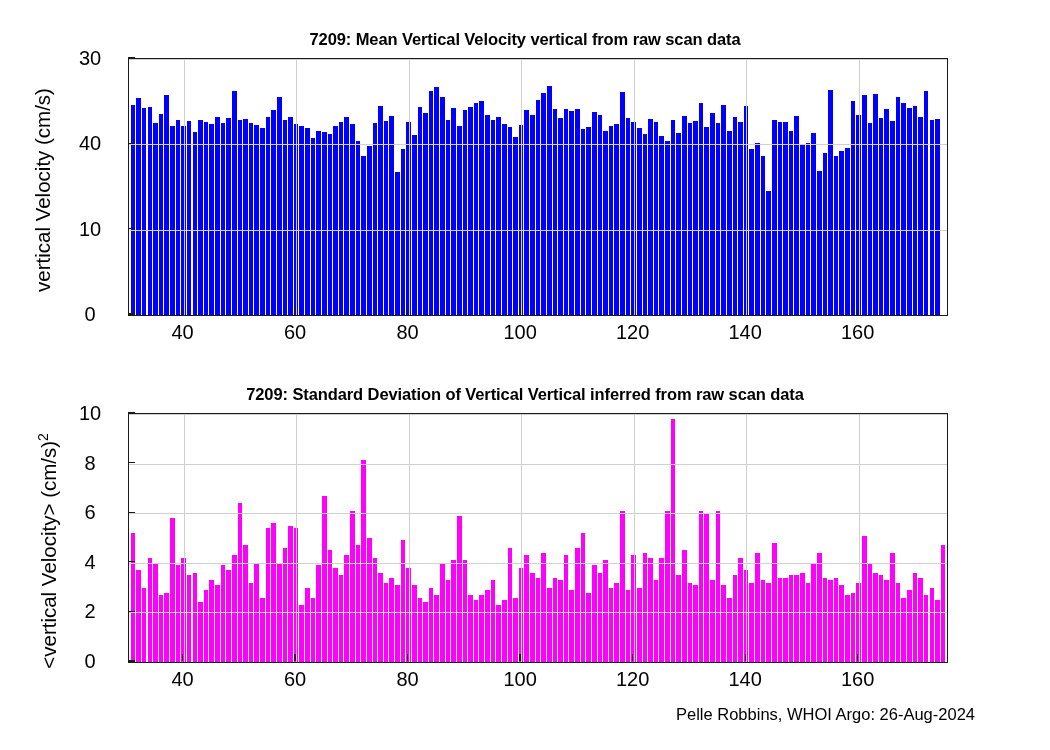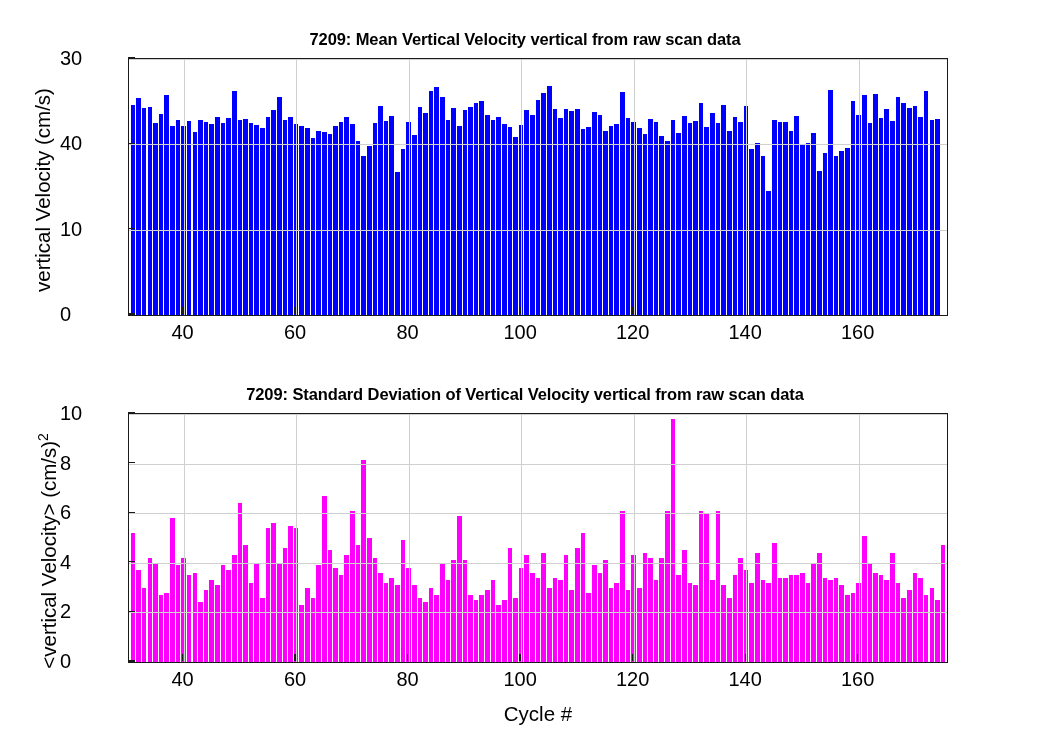--- a/index.html
+++ b/index.html
@@ -63,21 +63,21 @@
     text-align: center;
     font-weight: bold;
     font-size: 16.5px;
     letter-spacing: -0.1px;
     white-space: nowrap;
   }
 
   .ytick-label {
     position: absolute;
     right: 8px;
-    text-align: left;
+    text-align: center;
     font-size: 20px;
     transform: translateY(-50%);
     white-space: nowrap;
   }
   .xtick-label {
     position: absolute;
     top: 0;
     text-align: center;
     font-size: 20px;
     transform: translateX(-50%);
@@ -312,21 +312,21 @@
         <div class="xtick-label" style="left: 632.64px; top: 321px;">120</div>
         <div class="tick-mark-x" style="left: 744.507px; top: 307px;"></div>
         <div class="xtick-label" style="left: 745.157px; top: 321px;">140</div>
         <div class="tick-mark-x" style="left: 857.024px; top: 307px;"></div>
         <div class="xtick-label" style="left: 857.674px; top: 321px;">160</div>
       </div>
   </div>
 
   <div class="panel" style="left:0;top:0;width:1050px;height:750px;">
 
-    <div class="panel-title" style="left:0;top:385px;">7209: Standard Deviation of Vertical Velocity vertical from raw scan data</div>
+    <div class="panel-title" style="left:0;top:385px;">7209: Standard Deviation of Vertical Vertical inferred from raw scan data</div>
 
     <div class="ylabel" style="left:-97px;top:538px;width:290px;">
       <span>&lt;vertical Velocity&gt; (cm/s)</span><sup>2</sup>
     </div>
 
     <div class="plot-area" id="plot-bottom" style="left:128px;top:413px;width:820px;height:250px;">
       <div class="bars" id="bars-bottom">
           <div class="bar magenta" style="left: 1.6315px; width: 4.6132px; height: 128.96px;"></div>
           <div class="bar magenta" style="left: 7.25736px; width: 4.6132px; height: 91.76px;"></div>
           <div class="bar magenta" style="left: 12.8832px; width: 4.6132px; height: 74.4px;"></div>
@@ -509,17 +509,17 @@
         <div class="tick-mark-x" style="left: 519.472px; top: 654px;"></div>
         <div class="xtick-label" style="left: 520.122px; top: 668px;">100</div>
         <div class="tick-mark-x" style="left: 631.99px; top: 654px;"></div>
         <div class="xtick-label" style="left: 632.64px; top: 668px;">120</div>
         <div class="tick-mark-x" style="left: 744.507px; top: 654px;"></div>
         <div class="xtick-label" style="left: 745.157px; top: 668px;">140</div>
         <div class="tick-mark-x" style="left: 857.024px; top: 654px;"></div>
         <div class="xtick-label" style="left: 857.674px; top: 668px;">160</div>
       </div>
 
-    <div class="xlabel" style="left:428px;top:702px;width:220px;">Cycle #</div>
-
+
+    <div class="credit" style="left:676px;top:705px;">Pelle Robbins, WHOI Argo: 26-Aug-2024</div>
   </div>
 
 </div>
 
 </body></html>

